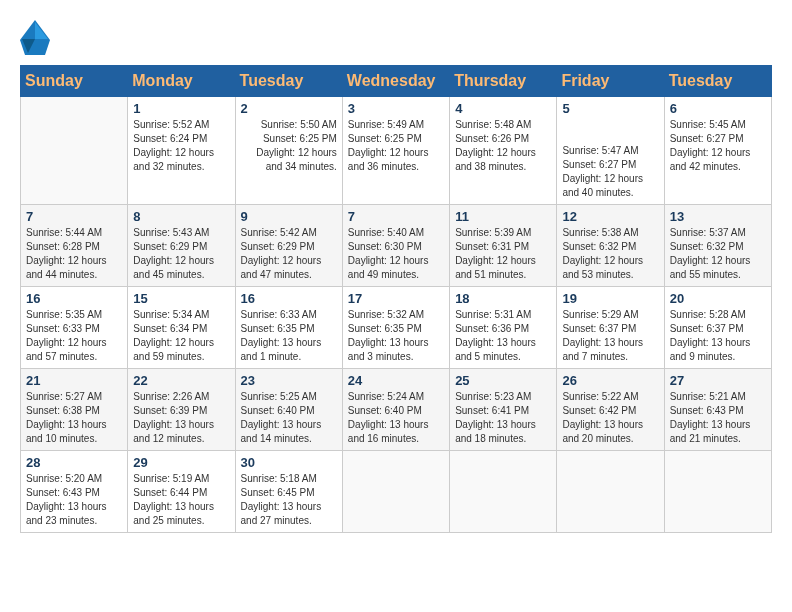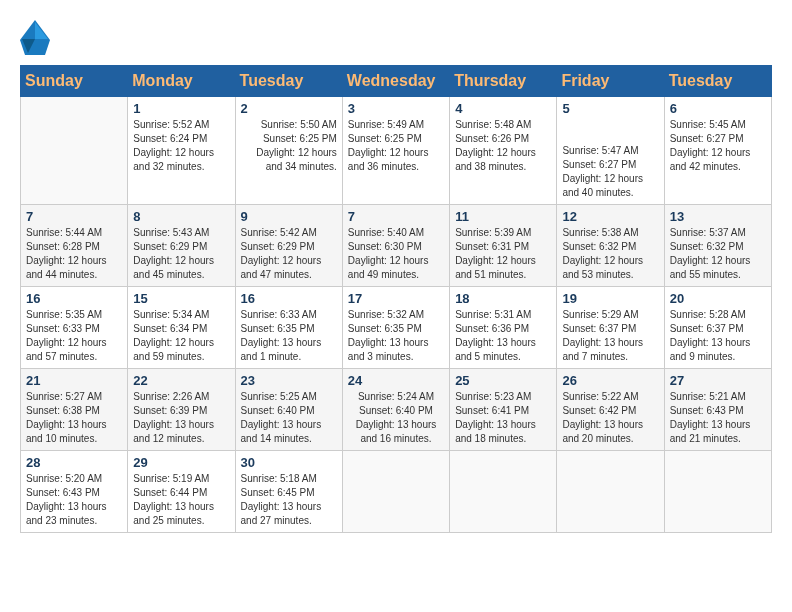--- a/index.html
+++ b/index.html
@@ -287,21 +287,21 @@
         </td>
         <td>
           <span class="day-number">23</span>
           <div class="day-info" style="white-space: pre-line;">Sunrise: 5:25 AM
 Sunset: 6:40 PM
 Daylight: 13 hours
 and 14 minutes.</div>
         </td>
         <td>
           <span class="day-number">24</span>
-          <div class="day-info" style="white-space: pre-line; text-align: center;">Sunrise: 5:24 AM
+          <div class="day-info" style="white-space: pre-line;">Sunrise: 5:24 AM
 Sunset: 6:40 PM
 Daylight: 13 hours
 and 16 minutes.</div>
         </td>
         <td>
           <span class="day-number">25</span>
           <div class="day-info" style="white-space: pre-line;">Sunrise: 5:23 AM
 Sunset: 6:41 PM
 Daylight: 13 hours
 and 18 minutes.</div>

